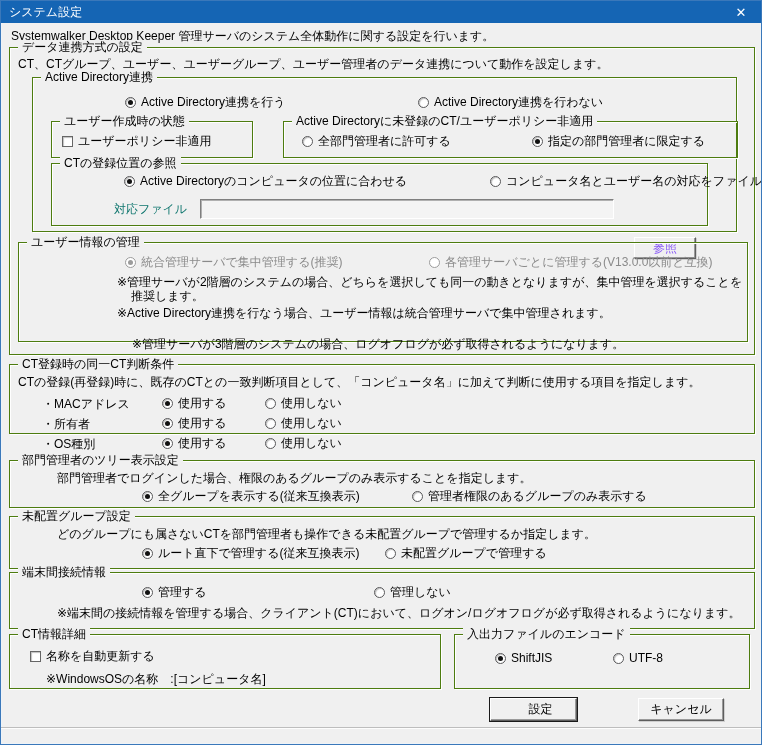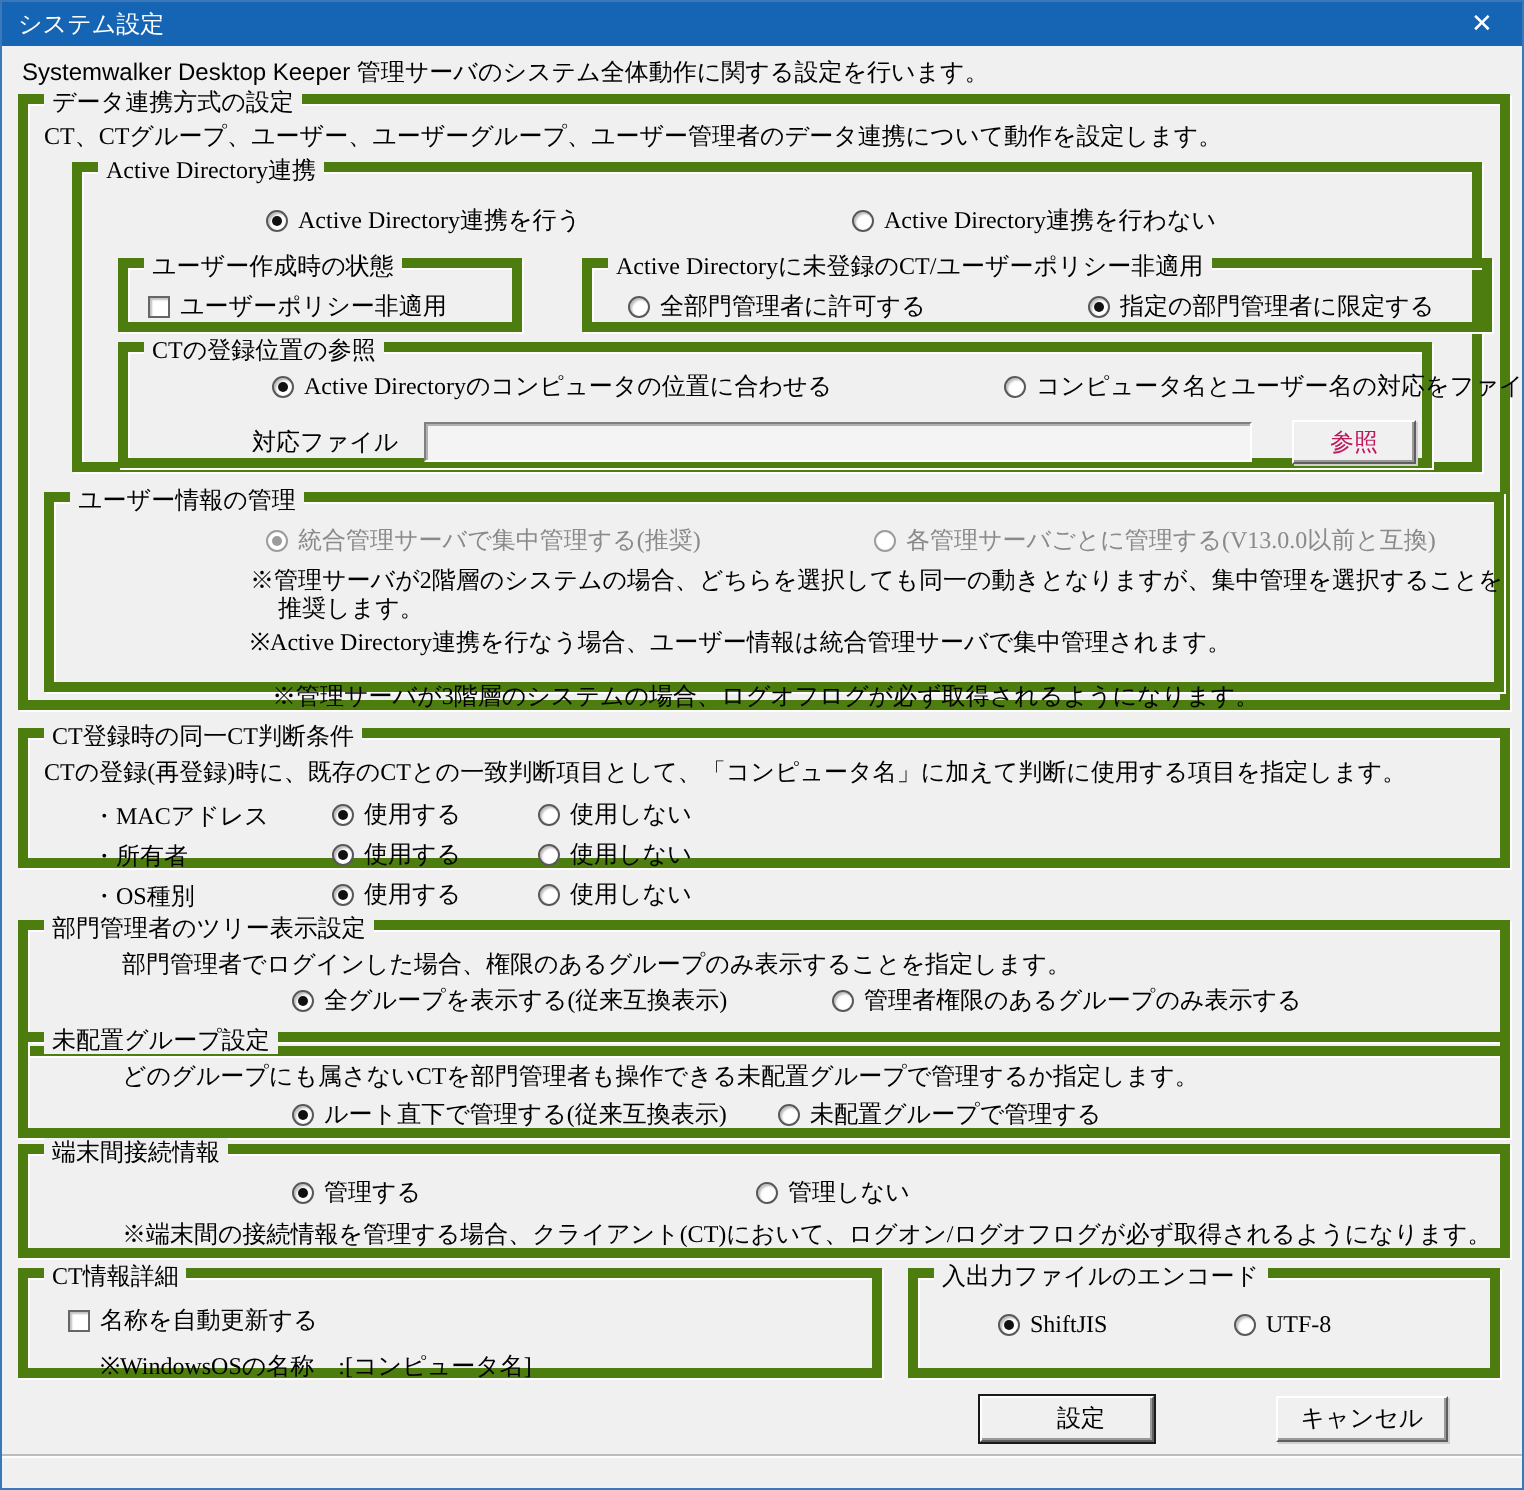--- a/index.html
+++ b/index.html
@@ -18,23 +18,22 @@
     padding-left:8px;font-size:12px;
   }
   .close{
     position:absolute;right:0;top:0;width:40px;height:22px;
     display:flex;align-items:center;justify-content:center;
     color:#fff;font-size:13px;cursor:default;
   }
   .txt{position:absolute;white-space:nowrap;line-height:14px;}
   .gb{
     position:absolute;
-    border:5px solid #4d7c0f;
+    border:1px solid #4d7c0f;
     box-shadow:1px 1px 0 #ffffff, inset 1px 1px 0 #ffffff;
-    font-family:Liberation Serif, serif;
   }
   .glabel{
     position:absolute;top:-8px;left:8px;background:#f0f0f0;
     padding:0 4px;white-space:nowrap;line-height:14px;
   }
   .opt{position:absolute;display:flex;align-items:center;gap:5px;white-space:nowrap;line-height:14px;}
   .radio{
     width:11px;height:11px;border-radius:50%;background:#fff;
     border:1px solid #58585a;flex:0 0 auto;position:relative;
     box-shadow:inset 1px 1px 1px rgba(0,0,0,.25);
@@ -58,26 +57,26 @@
     font-family:inherit;font-size:12px;padding:0 4px;color:#8a8a8a;
   }
   .btn{
     position:absolute;background:#f0f0f0;text-align:center;
     border-top:1px solid #fff;border-left:1px solid #fff;
     border-bottom:1px solid #5e5e5e;border-right:1px solid #5e5e5e;
     box-shadow:inset -1px -1px 0 #9a9a9a, 1px 1px 0 #cfcfcf;
     font-size:12px;line-height:20px;white-space:nowrap;cursor:default;
   }
   .btn.default{outline:1px solid #1a1a1a;padding-left:14px;}
-  .btn.disabled{color:#be185d;}
+  .btn.disabled{color:#8b5cf6;margin-top:39px;}
   .sep{
     position:absolute;left:0;right:0;top:726px;height:2px;
     border-top:1px solid #bdbdbd;border-bottom:1px solid #fdfdfd;
   }
-  .gray{color:#000000;}
+  .gray{color:#0f766e;}
 </style>
 </head>
 <body>
 
 <div class="window">
 
   <div class="titlebar">
     <span>システム設定</span>
   </div>
   <div class="close">
@@ -186,21 +185,21 @@
     <div class="opt" style="left:152px;top:71px;">
       <span class="radio checked"></span>
       <span>使用する</span>
     </div>
     <div class="opt" style="left:255px;top:71px;">
       <span class="radio"></span>
       <span>使用しない</span>
     </div>
   </div>
 
-  <div class="gb" style="left:8px;top:459px;width:746px;height:68px;">
+  <div class="gb" style="left:8px;top:459px;width:746px;height:48px;">
     <div class="glabel">部門管理者のツリー表示設定</div>
     <div class="txt" style="left:47px;top:10px;">部門管理者でログインした場合、権限のあるグループのみ表示することを指定します。</div>
     <div class="opt" style="left:132px;top:28px;">
       <span class="radio checked"></span>
       <span>全グループを表示する(従来互換表示)</span>
     </div>
     <div class="opt" style="left:402px;top:28px;">
       <span class="radio"></span>
       <span>管理者権限のあるグループのみ表示する</span>
     </div>

